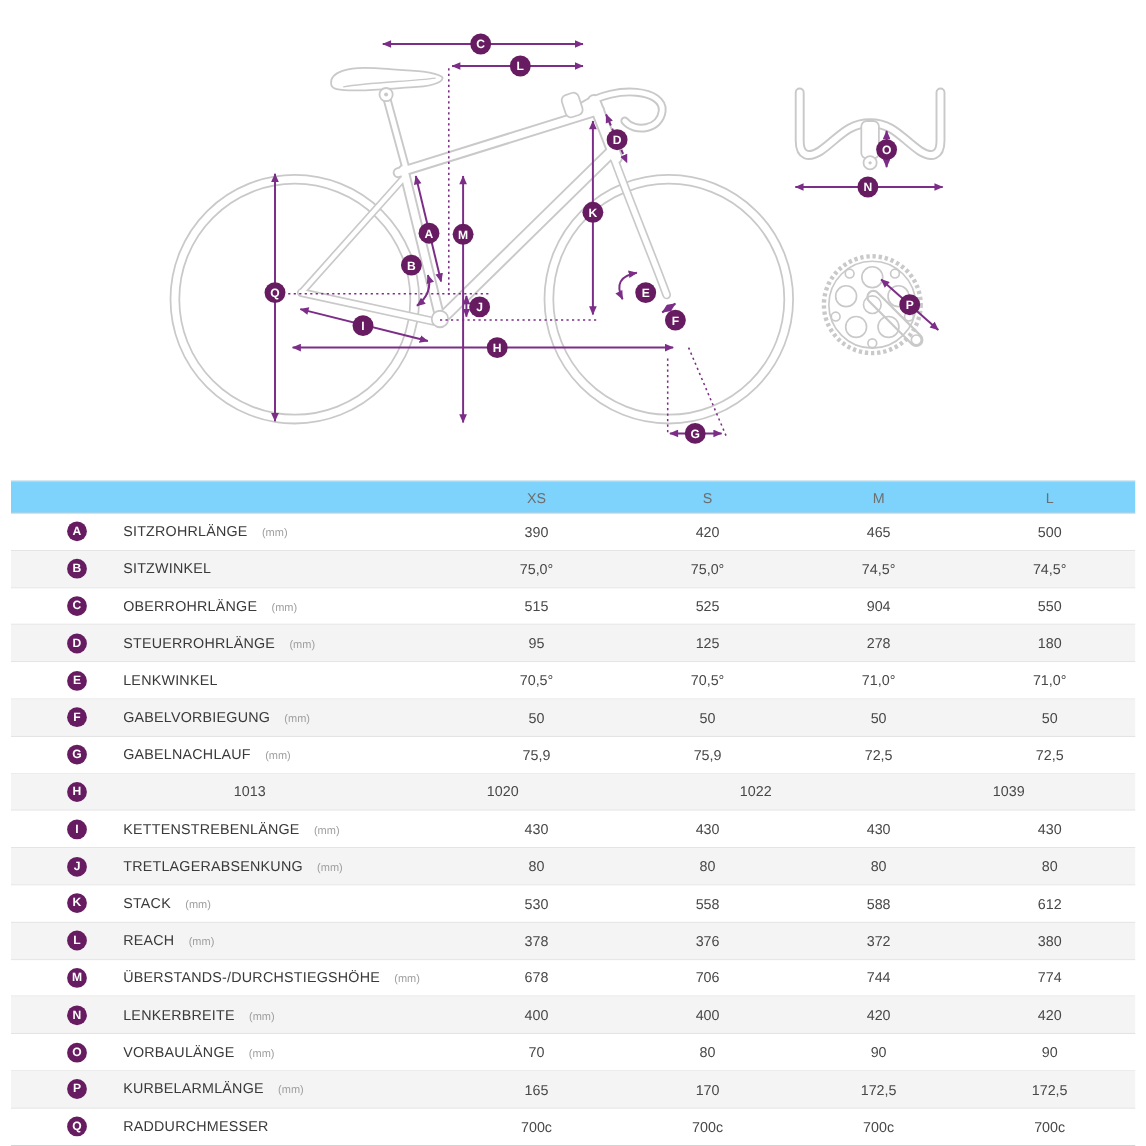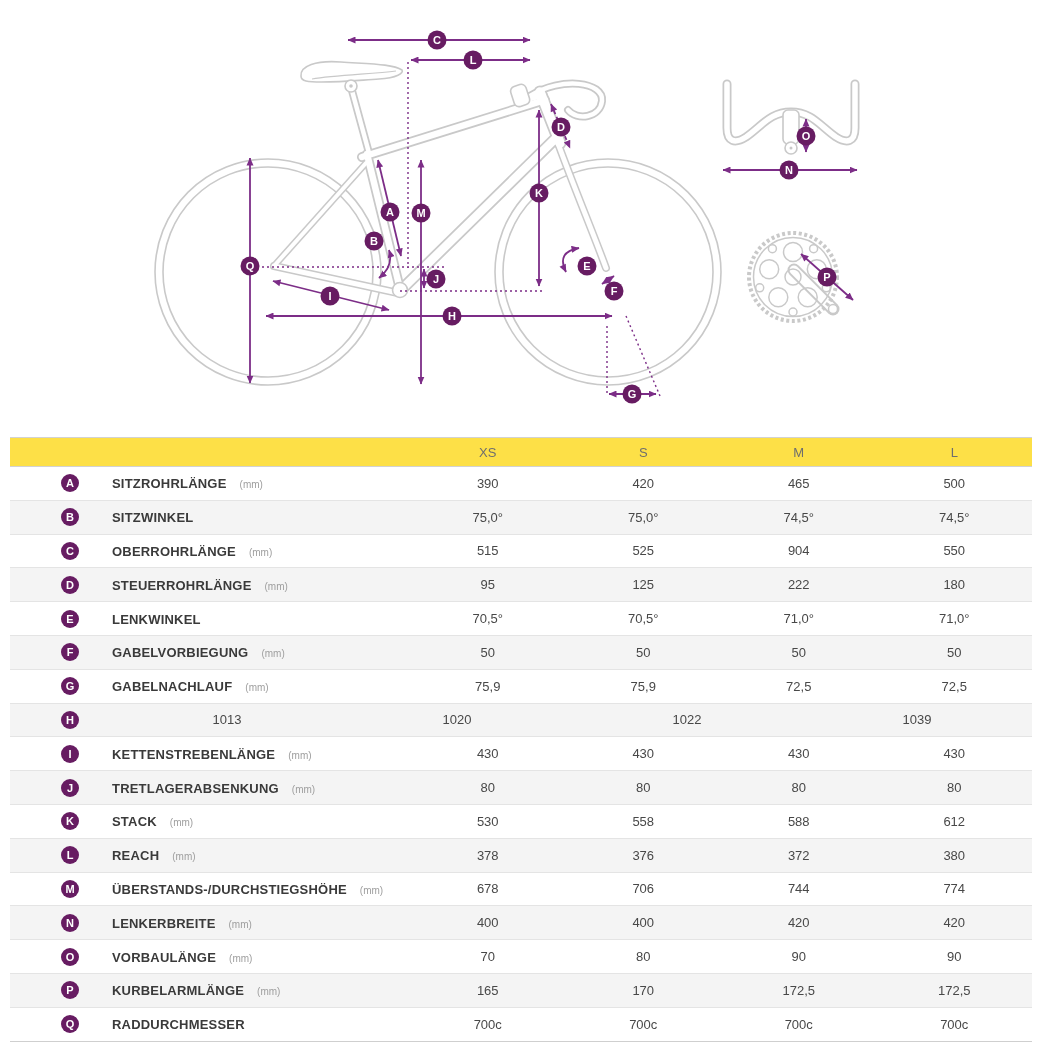--- a/index.html
+++ b/index.html
@@ -1,30 +1,30 @@
 <!DOCTYPE html>
 <html><head>
 <meta charset="utf-8">
 <style>
   html,body{margin:0;padding:0;background:#fff;}
   .page{width:1042px;height:1042px;background:#fff;font-family:"Liberation Sans",sans-serif;overflow:hidden;}
   .diagram{width:1042px;height:437px;position:relative;}
   .diagram svg{display:block;}
 
   .geo-table{width:1022px;margin:0 10px;}
-  .t-head{display:flex;align-items:center;height:30px;background:#fde047;border-top:1px solid #d2d2d2;border-bottom:1px solid #d2d2d2;box-sizing:border-box;}
+  .t-head{display:flex;align-items:center;height:30px;background:#7dd3fc;border-top:1px solid #d2d2d2;border-bottom:1px solid #d2d2d2;box-sizing:border-box;}
   .t-head .c-spacer{width:400px;}
   .t-head .c-col{flex:1;text-align:center;font-size:13px;color:#6e6e6e;}
   .t-row{display:flex;align-items:center;height:33.8px;background:#fff;border-bottom:1px solid #e4e4e4;box-sizing:border-box;}
   .t-row.alt{background:#f4f4f4;}
   .t-row:last-child{border-bottom:1px solid #cfcfcf;}
   .cell-badge{width:102px;box-sizing:border-box;padding-left:51px;display:flex;align-items:center;flex:none;}
   .badge{width:18px;height:18px;border-radius:50%;background:#671c62;color:#fff;font-size:11px;font-weight:bold;display:flex;align-items:center;justify-content:center;flex:none;}
   .cell-label{width:298px;flex:none;white-space:nowrap;overflow:hidden;}
-  .row-label{font-size:13px;font-weight:bold;color:#3a3a3a;letter-spacing:.2px;}
+  .row-label{font-size:13px;font-weight:normal;color:#3a3a3a;letter-spacing:.2px;}
   .row-unit{font-size:10px;color:#9e9e9e;margin-left:13px;}
   .cell-value{flex:1;text-align:center;font-size:13px;color:#484848;}
 </style>
 </head>
 <body>
 
 <div class="page">
 
   <div class="diagram">
     <svg width="1042" height="437" viewBox="0 0 1042 437">
@@ -274,21 +274,21 @@
 
   <div class="t-row alt">
     <div class="cell-badge">
       <span class="badge badge-letter">D</span>
     </div>
     <div class="cell-label">
       <span class="row-label">STEUERROHRLÄNGE</span><span class="row-unit">(mm)</span>
     </div>
     <div class="cell-value">95</div>
     <div class="cell-value">125</div>
-    <div class="cell-value">222</div>
+    <div class="cell-value">278</div>
     <div class="cell-value">180</div>
   </div>
 
   <div class="t-row">
     <div class="cell-badge">
       <span class="badge badge-letter">E</span>
     </div>
     <div class="cell-label">
       <span class="row-label">LENKWINKEL</span><span class="row-unit"></span>
     </div>

